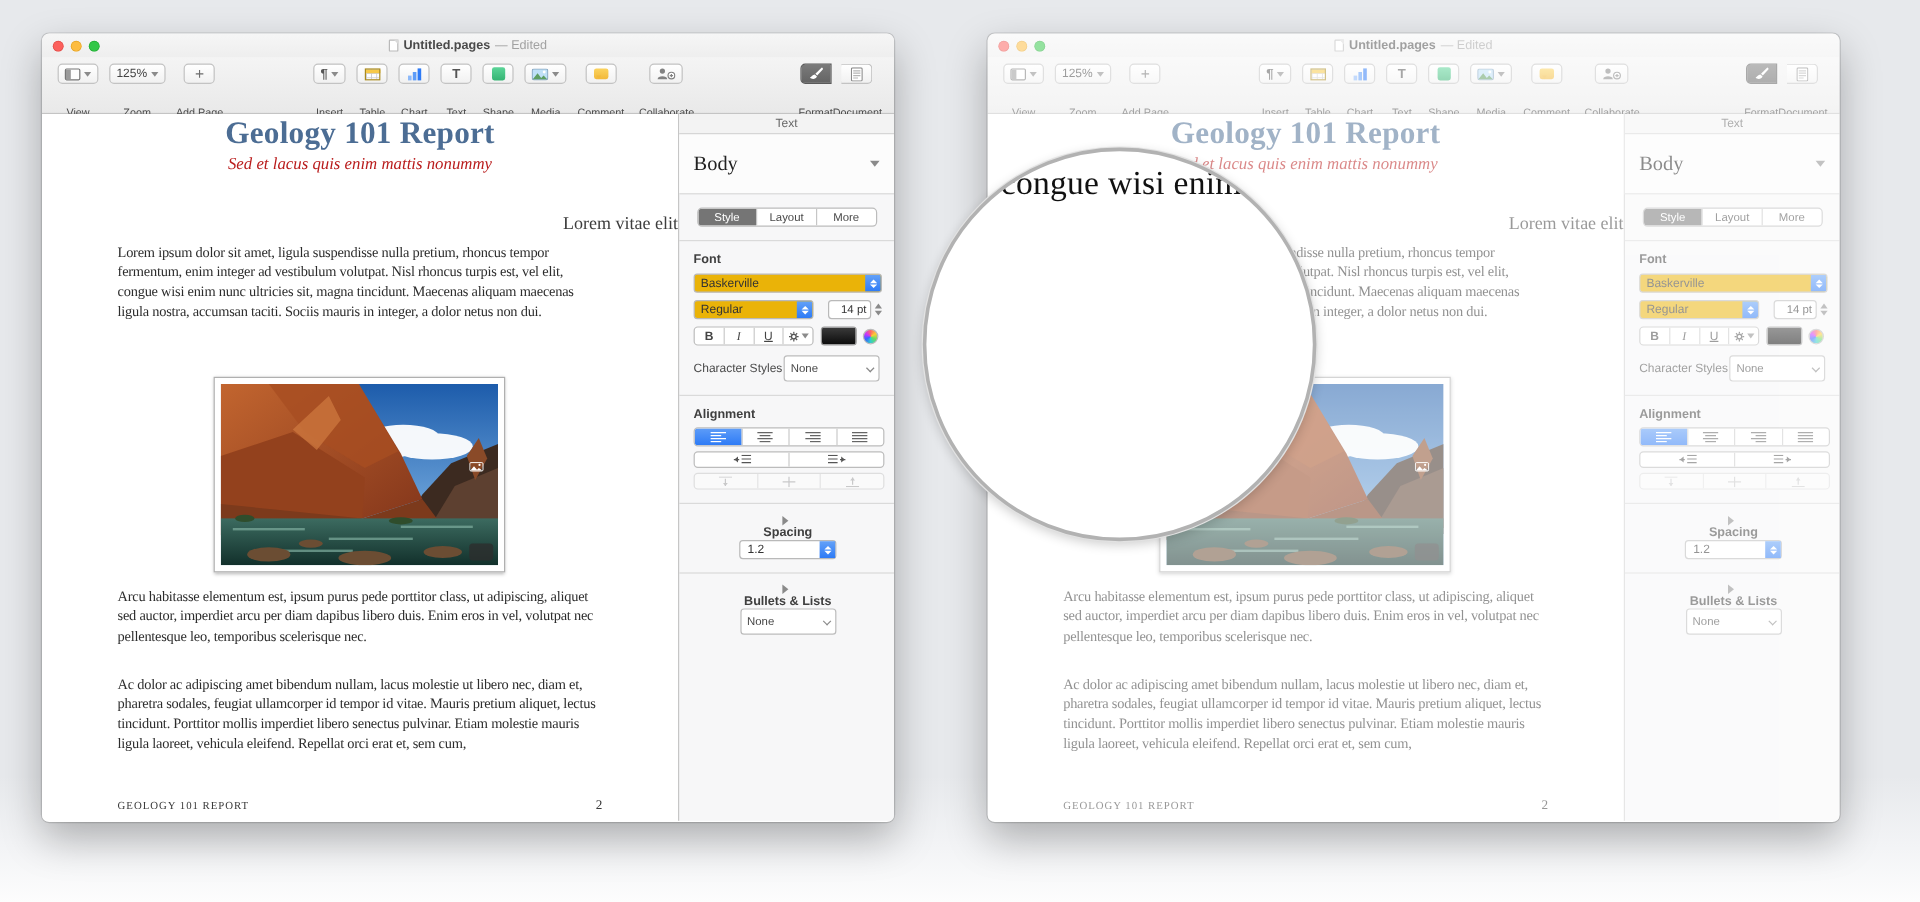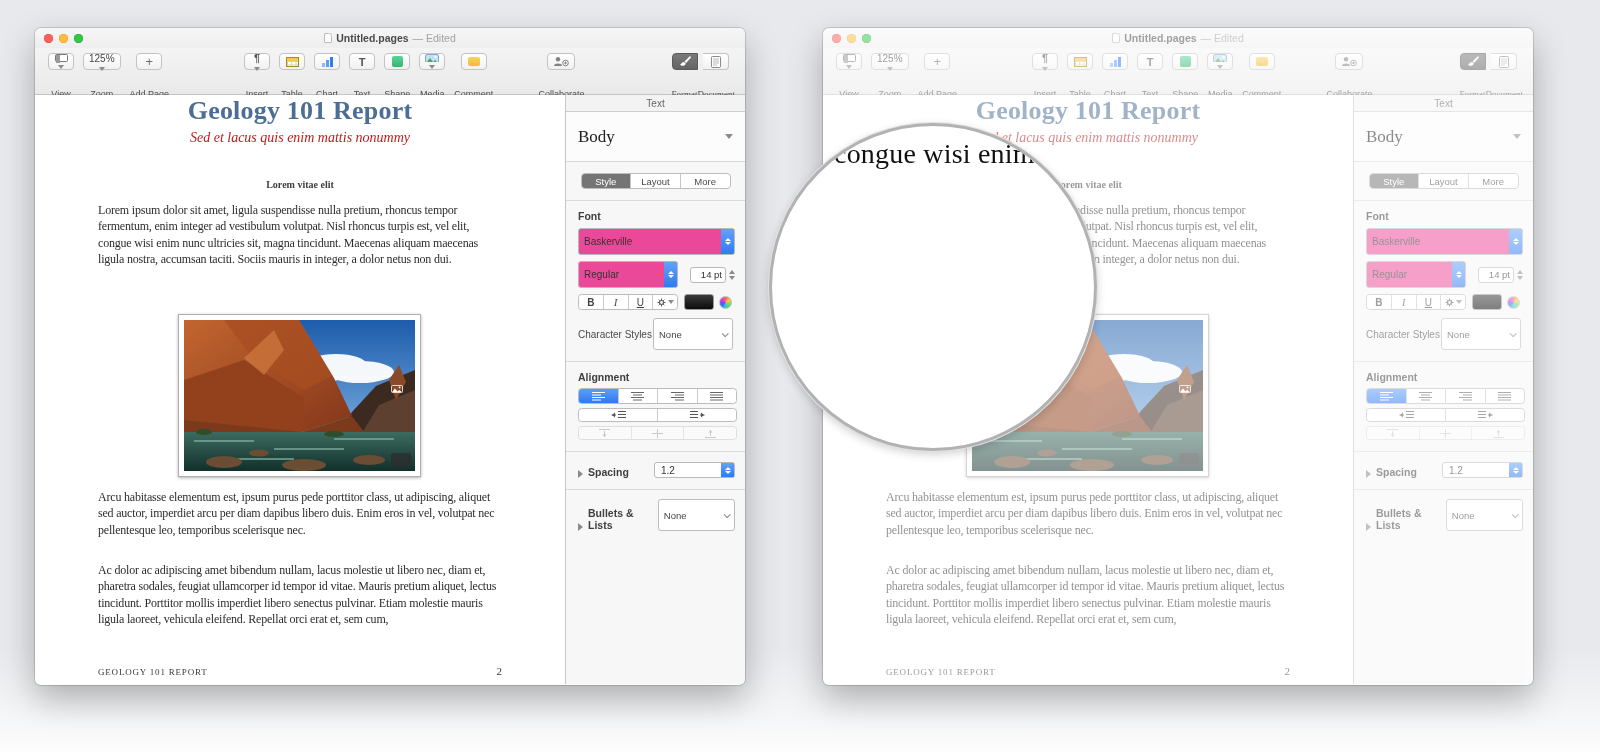--- a/index.html
+++ b/index.html
@@ -35,26 +35,26 @@
   .doc-ico:before { content:""; position:absolute; right:-1px; top:-1px; border:2px solid #d9d9d9; border-left-color:transparent; border-bottom-color:transparent; }
 
   .toolbar {
     height:47px; background:linear-gradient(#f4f4f4,#e9e9e9);
     border-bottom:1px solid #c4c4c4; display:flex; align-items:flex-start; padding:5px 10px 0 13px;
   }
   .tb { display:flex; flex-direction:column; align-items:center; margin-right:9px; }
   .tb-btn {
     min-width:26px; height:17px; padding:0 5px;
     background:linear-gradient(#fff,#f1f1f1); border:1px solid #c3c3c3; border-radius:4px;
-    display:flex; align-items:center; justify-content:center; gap:3px; font-size:10px; color:#555;flex-direction:column;
+    display:flex; align-items:center; justify-content:center; gap:3px; font-size:10px; color:#555;
   }
   .tb-label { font-size:9px; color:#4c4c4c; margin-top:19px; white-space:nowrap; }
   .chev { width:0; height:0; border-left:3px solid transparent; border-right:3px solid transparent; border-top:4px solid #8b8b8b; }
   .sp-a { width:66px; } .sp-b { flex:1; } .sp-c { width:78px; }
-  .seg2 { display:flex;font-family:Liberation Serif, serif; } .seg2 .tb { margin-right:0; }
+  .seg2 { display:flex; } .seg2 .tb { margin-right:0; }
   .seg2 .tb:first-child .tb-btn { border-radius:4px 0 0 4px; }
   .seg2 .tb:last-child .tb-btn { border-radius:0 4px 4px 0; border-left:none; }
   .tb-btn.active { background:linear-gradient(#7a7a7a,#646464); border-color:#5a5a5a; }
   .plus { font-size:13px; color:#6e6e6e; line-height:1; }
   .glyph { font-size:11px; color:#555; font-weight:bold; }
   .zoom-val { font-size:10px; color:#444; }
 
   
   .ic-view { width:13px; height:10px; border:1px solid #777; border-radius:1.5px; position:relative; background:#fff; }
   .ic-view:before { content:""; position:absolute; left:0; top:0; width:4px; height:8px; background:#9a9a9a; }
@@ -69,21 +69,21 @@
   .ic-chart i:nth-child(3){ height:10px; }
   .ic-shape { width:11px; height:11px; border-radius:2px; background:linear-gradient(#5bd598,#35b473); }
   .ic-comment { width:12px; height:9px; border-radius:2px; background:linear-gradient(#fbd35e,#f2b93b); position:relative; }
   .ic-comment:after { content:""; position:absolute; left:2px; bottom:-3px; border:3px solid transparent; border-top-color:#f2b93b; border-left-width:2px; border-right-width:2px; }
 
   
   .main { display:flex; height:589px; }
   .docarea { width:530px; background:#fff; position:relative; font-family:"Liberation Serif","DejaVu Serif",serif; }
   .doc-title { position:absolute; top:1px; width:100%; text-align:center; font-size:26px; font-weight:bold; color:#4c6d94; letter-spacing:.2px; }
   .doc-subtitle { position:absolute; top:35px; width:100%; text-align:center; font-size:14px; font-style:italic; color:#b91c1c; }
-  .doc-heading { position:absolute; top:84px; width:100%; text-align:center; font-size:10px; color:#3d3d3d;font-weight:bold; }
+  .doc-heading { position:absolute; top:84px; width:100%; text-align:right; font-size:15px; color:#3d3d3d; }
   .para { position:absolute; left:63px; width:404px; font-size:12px; line-height:16.4px; color:#2d2d2d; letter-spacing:-.2px; text-align:left; }
   .para.p1 { top:107px; }
   .para.p2 { top:394px; }
   .para.p3 { top:467px; }
   .figure { position:absolute; left:143px; top:219px; width:243px; height:163px; background:#fff; border:1px solid #b0b0b0; padding:5px; box-shadow:0 1px 3px rgba(0,0,0,.3); }
   .figure svg { display:block; width:231px; height:151px; }
   .media-badge { position:absolute; right:9px; bottom:9px; width:20px; height:14px; border-radius:3px; background:rgba(45,45,45,.78); display:flex; align-items:center; justify-content:center; }
   .doc-footer { position:absolute; top:570px; left:63px; width:404px; display:flex; justify-content:space-between; align-items:baseline; }
   .footer-title { font-size:9px; letter-spacing:.8px; color:#3a3a3a; }
   .footer-page { font-size:11px; color:#3a3a3a; }
@@ -94,48 +94,48 @@
   .pstyle { height:50px; display:flex; align-items:center; justify-content:space-between; padding:0 12px; border-bottom:1px solid #d8d8d8; background:#fcfcfc; }
   .pstyle .name { font-family:"Liberation Serif",serif; font-size:17px; color:#222; }
   .tri-down { width:0; height:0; border-left:4px solid transparent; border-right:4px solid transparent; border-top:5px solid #8a8a8a; }
   .tabs { display:flex; width:150px; margin:11px auto 0; height:16px; border:1px solid #bcbcbc; border-radius:4px; overflow:hidden; background:#fff; }
   .tab { flex:1; display:flex; align-items:center; justify-content:center; font-size:9.5px; color:#4a4a4a; border-left:1px solid #c6c6c6; }
   .tab:first-child { border-left:none; }
   .tab.active { background:#757575; color:#fff; }
   .divider { border-top:1px solid #dadada; margin-top:11px; }
   .sec-label { font-size:10.5px; color:#3f3f3f; margin:9px 0 0 12px; font-weight:bold; }
   .ctl-row { display:flex; align-items:center; margin:6px 10px 0 12px; }
-  .sel { position:relative; height:27px; background:#ec4899; border:1px solid #b9b9b9; border-radius:3px; display:flex; align-items:center; padding:0 16px 0 5px; font-size:10px; color:#333; overflow:hidden; }
+  .sel { position:relative; height:16px; background:#eab308; border:1px solid #b9b9b9; border-radius:3px; display:flex; align-items:center; padding:0 16px 0 5px; font-size:10px; color:#333; overflow:hidden; }
   .sel.full { flex:1; }
   .stepper-blue { position:absolute; right:0; top:0; bottom:0; width:13px; background:linear-gradient(#63a1f8,#2e7bf6); display:flex; flex-direction:column; align-items:center; justify-content:center; gap:1px; }
   .stepper-blue i { width:0; height:0; border-left:3px solid transparent; border-right:3px solid transparent; }
   .stepper-blue i.up { border-bottom:3px solid #fff; }
   .stepper-blue i.dn { border-top:3px solid #fff; }
   .sizebox { width:36px; height:16px; background:#fff; border:1px solid #b9b9b9; border-radius:3px; display:flex; align-items:center; justify-content:flex-end; padding:0 3px; font-size:9.5px; color:#333; }
   .stepper-gray { display:flex; flex-direction:column; gap:2px; margin-left:3px; }
   .stepper-gray i { width:0; height:0; border-left:3px solid transparent; border-right:3px solid transparent; }
   .stepper-gray i.up { border-bottom:4px solid #8a8a8a; }
   .stepper-gray i.dn { border-top:4px solid #8a8a8a; }
   .segc { display:flex; height:16px; border:1px solid #bcbcbc; border-radius:3.5px; background:#fff; overflow:hidden; }
   .segc .cell { flex:1; display:flex; align-items:center; justify-content:center; border-left:1px solid #cacaca; font-size:10px; color:#444; }
   .segc .cell:first-child { border-left:none; }
   .segc .cell.on { background:linear-gradient(#5d9cf8,#2e7bf6); color:#fff; }
   .biu { width:100px; }
   .biu .b { font-weight:bold; } .biu .i { font-style:italic; font-family:"Liberation Serif",serif; } .biu .u { text-decoration:underline; }
   .colorwell { width:30px; height:16px; border-radius:3px; border:1px solid #9a9a9a; background:linear-gradient(#3a3a3a,#0c0c0c); margin-left:6px; }
   .wheel { width:13px; height:13px; border-radius:50%; margin-left:5px; border:1px solid #bbb;
     background:conic-gradient(#f66,#fc3,#6d6,#3cc,#36f,#c3f,#f66); }
   .lblrow { display:flex; align-items:center; justify-content:space-between; margin:8px 12px 0 12px; }
-  .minisel { width:80px; height:32px; background:#fff; border:1px solid #bcbcbc; border-radius:3px; display:flex; align-items:center; justify-content:space-between; padding:0 5px; font-size:9.5px; color:#444; }
+  .minisel { width:80px; height:22px; background:#fff; border:1px solid #bcbcbc; border-radius:3px; display:flex; align-items:center; justify-content:space-between; padding:0 5px; font-size:9.5px; color:#444; }
   .vchev { width:5px; height:5px; border-right:1.5px solid #8a8a8a; border-bottom:1.5px solid #8a8a8a; transform:rotate(45deg) translateY(-1px); }
   .alignwrap { margin:5px 8px 0 12px; }
   .rowgap { margin-top:4px; }
   .dim { opacity:.42; }
   .disc { width:0; height:0; border-top:4px solid transparent; border-bottom:4px solid transparent; border-left:5px solid #8a8a8a; margin-right:5px; }
-  .srow { display:flex; align-items:flex-end; margin:10px 10px 0 12px; }
+  .srow { display:flex; align-items:center; margin:10px 10px 0 12px;flex-direction:column; }
   .srow .lab { font-size:10.5px; color:#3f3f3f; font-weight:bold; }
   .srow .spc { flex:1; }
   .spacingbox { position:relative; width:81px; height:16px; background:#fff; border:1px solid #b9b9b9; border-radius:3px; display:flex; align-items:center; padding:0 16px 0 6px; font-size:10px; color:#333; }
 
   
   .loupe {
     position:absolute; left:769px; top:123px; width:328px; height:328px; border-radius:50%;
     background:#fff; border:3px solid #b2b2b2; box-shadow:0 0 0 1px #e2e2e2, 0 3px 10px rgba(0,0,0,.2);
     overflow:hidden; z-index:10;
   }

